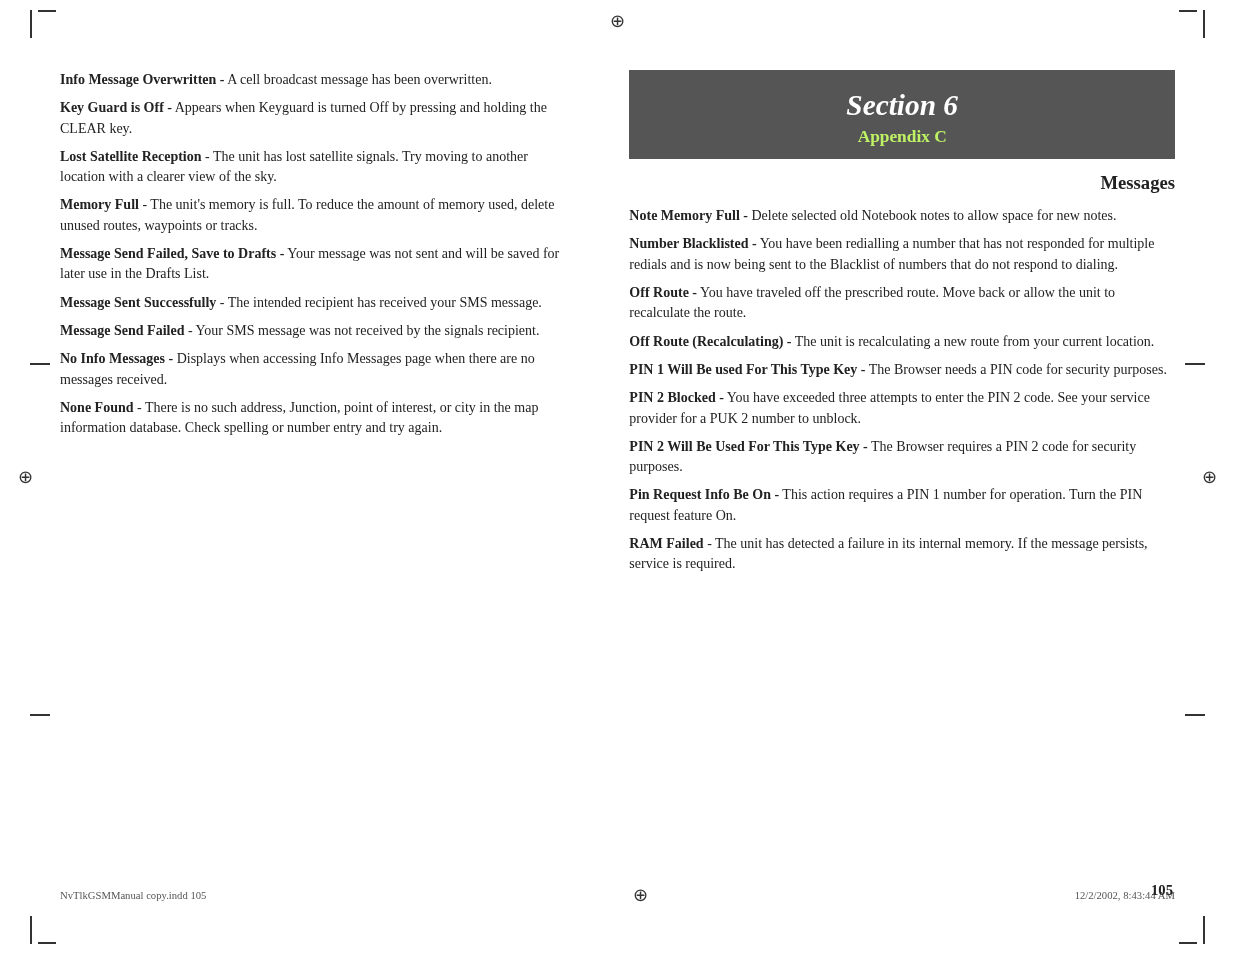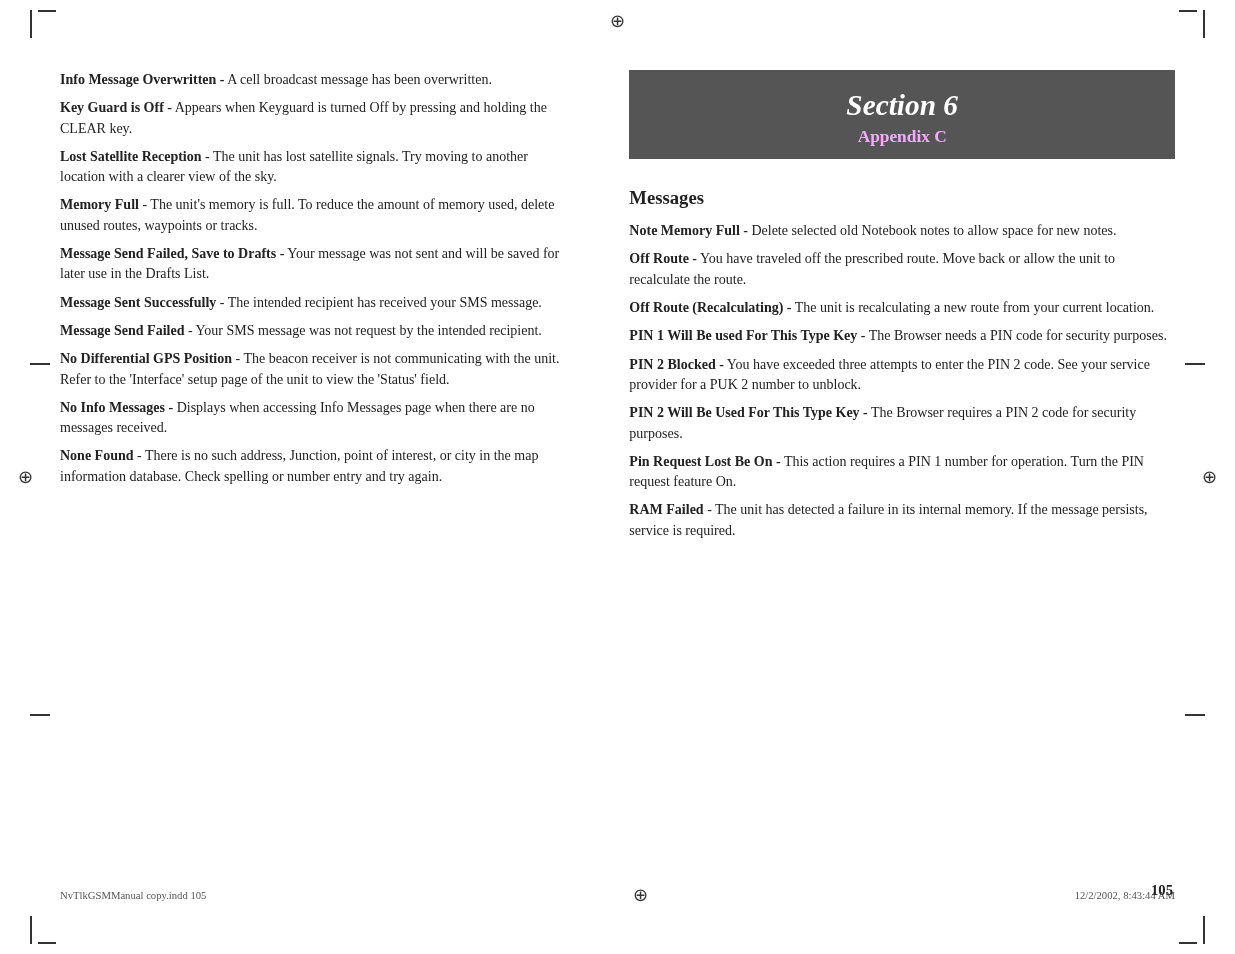--- a/index.html
+++ b/index.html
@@ -89,30 +89,30 @@
       font-style: italic;
       font-weight: bold;
       font-size: 22pt;
       color: #fff;
       display: block;
       line-height: 1.2;
     }
     .section-appendix {
       font-weight: bold;
       font-size: 13pt;
-      color: #f0abfc;
+      color: #bef264;
       display: block;
       margin-top: 4px;
     }
 
     .section-title {
       font-weight: bold;
       font-size: 14pt;
-      text-align: left;
-      margin: 28px 0 12px 0;
+      text-align: right;
+      margin: 13px 0 12px 0;
     }
 
     .entry {
       margin-bottom: 8px;
       line-height: 1.45;
     }
     .entry-bold {
       font-weight: bold;
     }
 
@@ -269,26 +269,23 @@
 
       <div class="entry">
         <span class="entry-bold">Message Send Failed, Save to Drafts -</span><span> Your message was not sent and will be saved for later use in the Drafts List.</span>
       </div>
 
       <div class="entry">
         <span class="entry-bold">Message Sent Successfully</span><span> - The intended recipient has received your SMS message.</span>
       </div>
 
       <div class="entry">
-        <span class="entry-bold">Message Send Failed</span><span> - Your SMS message was not request by the intended recipient.</span>
-      </div>
-
-      <div class="entry">
-        <span class="entry-bold">No Differential GPS Position</span><span> - The beacon receiver is not communicating with the unit. Refer to the 'Interface' setup page of the unit to view the 'Status' field.</span>
-      </div>
+        <span class="entry-bold">Message Send Failed</span><span> - Your SMS message was not received by the signals recipient.</span>
+      </div>
+
 
       <div class="entry">
         <span class="entry-bold">No Info Messages -</span><span> Displays when accessing Info Messages page when there are no messages received.</span>
       </div>
 
 
       <div class="entry">
         <span class="entry-bold">None Found</span><span> - There is no such address, Junction, point of interest, or city in the map information database. Check spelling or number entry and try again.</span>
       </div>
 
@@ -300,20 +297,23 @@
         <span class="section-number">Section 6</span>
         <span class="section-appendix">Appendix C</span>
       </div>
 
       <div class="section-title">Messages</div>
 
       <div class="entry">
         <span class="entry-bold">Note Memory Full -</span><span> Delete selected old Notebook notes to allow space for new notes.</span>
       </div>
 
+      <div class="entry">
+        <span class="entry-bold">Number Blacklisted -</span><span> You have been redialling a number that has not responded for multiple redials and is now being sent to the Blacklist of numbers that do not respond to dialing.</span>
+      </div>
 
       <div class="entry">
         <span class="entry-bold">Off Route -</span><span> You have traveled off the prescribed route.  Move back or allow the unit to recalculate the route.</span>
       </div>
 
       <div class="entry">
         <span class="entry-bold">Off Route (Recalculating) -</span><span> The unit is recalculating a new route from your current location.</span>
       </div>
 
 
@@ -323,21 +323,21 @@
 
       <div class="entry">
         <span class="entry-bold">PIN 2 Blocked -</span><span> You have exceeded three attempts to enter the PIN 2 code. See your service provider for a PUK 2 number to unblock.</span>
       </div>
 
       <div class="entry">
         <span class="entry-bold">PIN 2 Will Be Used For This Type Key -</span><span> The Browser requires a PIN 2 code for security purposes.</span>
       </div>
 
       <div class="entry">
-        <span class="entry-bold">Pin Request Lost Be On -</span><span> This action requires a PIN 1 number for operation. Turn the PIN request feature On.</span>
+        <span class="entry-bold">Pin Request Info Be On -</span><span> This action requires a PIN 1 number for operation. Turn the PIN request feature On.</span>
       </div>
 
       <div class="entry">
         <span class="entry-bold">RAM Failed</span><span> - The unit has detected a failure in its internal memory.  If the message persists, service is required.</span>
       </div>
 
     </div>
   </div>
 
   <div class="page-number-area">105</div>

